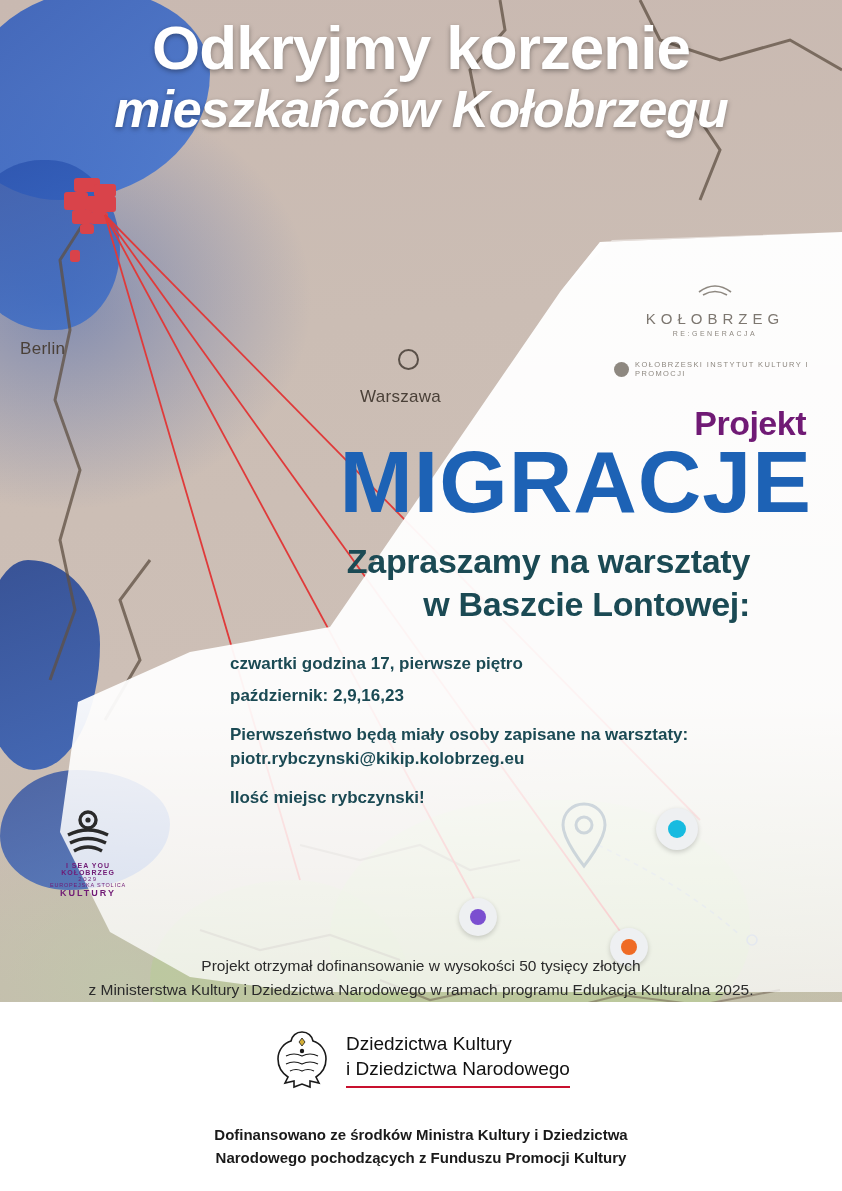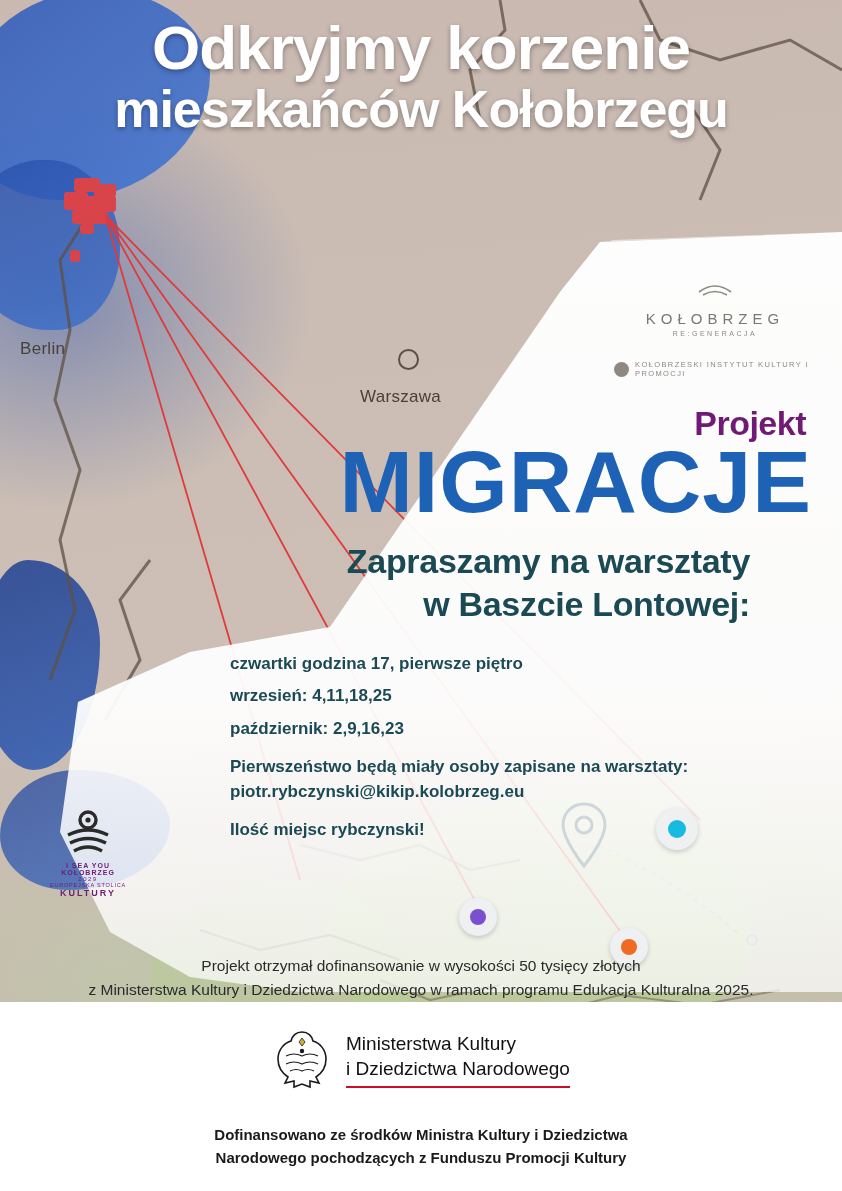--- a/index.html
+++ b/index.html
@@ -117,20 +117,21 @@
     letter-spacing: -1px;
   }
   .headline .l1 {
     display: block;
     font-size: 62px;
   }
   .headline .l2 {
     display: block;
     font-size: 52px;
     margin-top: 4px;
+    font-style: italic;
   }
 
   
   .white-panel {
     position: absolute;
     left: 0; top: 232px;
     width: 842px;
     height: 770px;
   }
   .white-panel svg { display: block; }
@@ -434,21 +435,20 @@
   <div class="projekt-word">Projekt</div>
   <div class="migracje-word">MIGRACJE</div>
 
   <div class="invite">
     <span>Zapraszamy na warsztaty</span><br>
     <span>w Baszcie Lontowej:</span>
   </div>
 
   <div class="details">
     <div>czwartki godzina 17, pierwsze piętro</div>
-    <div>wrzesień: 4,11,18,25</div>
     <div>październik: 2,9,16,23</div>
     <span class="gap"></span>
     <div class="email">Pierwszeństwo będą miały osoby zapisane na warsztaty:</div>
     <div class="email">piotr.rybczynski@kikip.kolobrzeg.eu</div>
     <span class="gap"></span>
     <div>Ilość miejsc rybczynski!</div>
   </div>
 
   <div class="iseayou">
     <div class="glyph">
@@ -495,21 +495,21 @@
       <svg width="60" height="68" viewBox="0 0 60 68">
         <path d="M30,6 C24,6 20,10 19,15 C12,17 6,24 6,33 C6,41 10,47 16,51 L13,57 L22,55 L22,61 L30,58 L38,61 L38,55 L47,57 L44,51 C50,47 54,41 54,33 C54,24 48,17 41,15 C40,10 36,6 30,6 Z" fill="none" stroke="#1a1a1a" stroke-width="1.6"></path>
         <path d="M30,12 L33,16 L30,20 L27,16 Z" fill="#d4af37" stroke="#1a1a1a" stroke-width="0.8"></path>
         <path d="M14,30 Q22,26 30,30 Q38,26 46,30" fill="none" stroke="#1a1a1a" stroke-width="1.2"></path>
         <path d="M14,38 Q22,34 30,38 Q38,34 46,38" fill="none" stroke="#1a1a1a" stroke-width="1.2"></path>
         <path d="M18,45 Q24,42 30,45 Q36,42 42,45" fill="none" stroke="#1a1a1a" stroke-width="1.2"></path>
         <circle cx="30" cy="25" r="2.2" fill="#1a1a1a"></circle>
       </svg>
     </div>
     <div class="mtext">
-      <div>Ministerstwa Kultury</div>
+      <div>Dziedzictwa Kultury</div>
       <div>i Dziedzictwa Narodowego</div>
       <div class="rule"></div>
     </div>
   </div>
 
   <div class="footer">
     <div>Dofinansowano ze środków Ministra Kultury i Dziedzictwa</div>
     <div>Narodowego pochodzących z Funduszu Promocji Kultury</div>
   </div>
 

